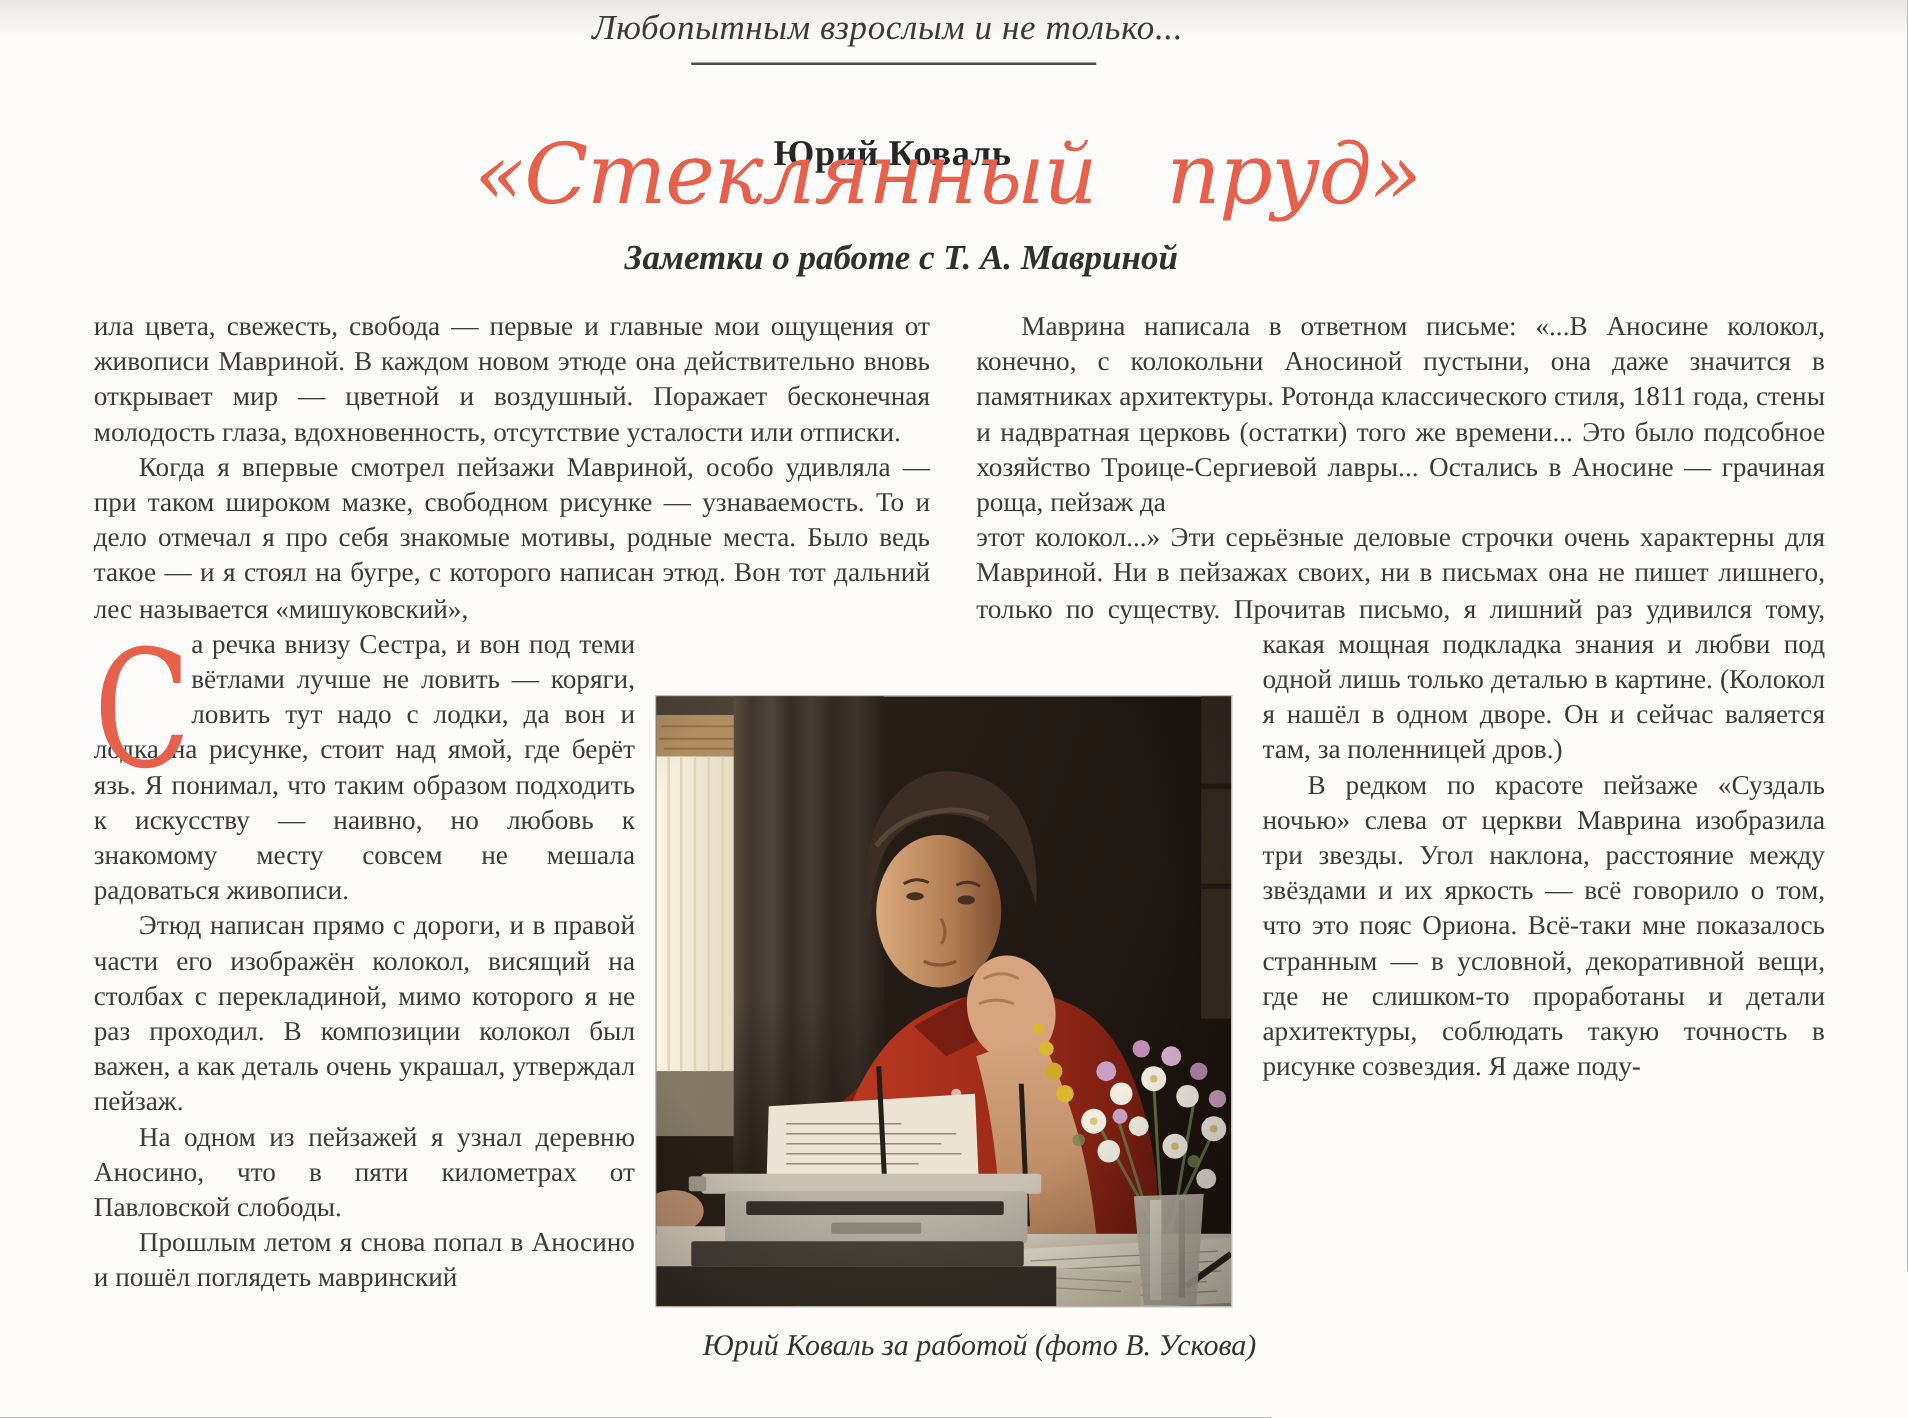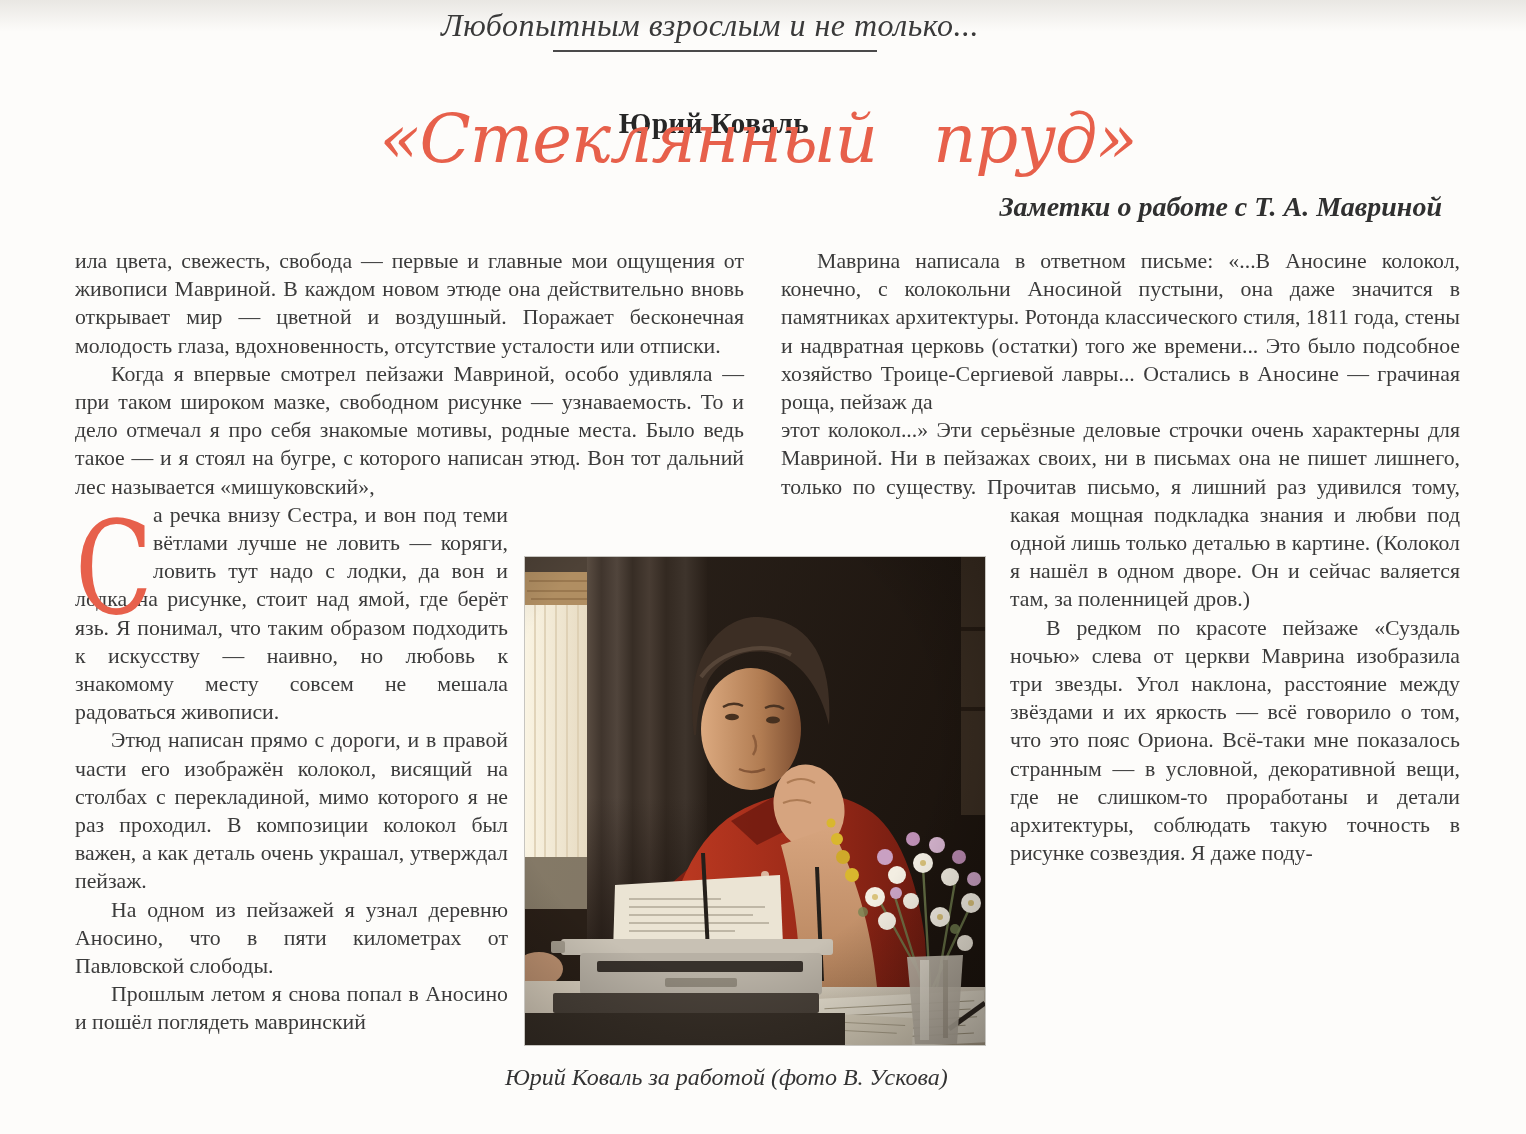--- a/index.html
+++ b/index.html
@@ -8,34 +8,34 @@
     background:#fdfcfa; overflow:hidden;
     font-family:"Liberation Serif", serif; color:#3b3b3b;
   }
   .page::before { 
     content:""; position:absolute; top:0; left:0; right:0; height:32px;
     background:linear-gradient(#e9e7e3, rgba(255,255,255,0)); pointer-events:none;
   }
   
   .kicker {
     position:absolute; top:7px; left:0; width:1420px; text-align:center;
-    font-style:italic; font-size:32px; color:#3a3a3a; letter-spacing:.5px;
+    font-style:italic; font-size:28px; color:#3a3a3a; letter-spacing:.5px;
   }
   .rule { position:absolute; top:50px; left:553px; width:324px; height:2px; background:#4a4a4a; }
   .author {
     position:absolute; top:71px; left:0; width:1428px; text-align:center;
     font-weight:bold; font-size:29px; color:#262626; letter-spacing:.5px;margin-top:36px;
   }
   .title {
     position:absolute; top:92px; left:0; width:1516px; text-align:center;
     font-family:"DejaVu Serif", serif; font-style:italic;
     font-size:67px; line-height:94px; word-spacing:36px; letter-spacing:-1px;
   }
   .subtitle {
-    position:absolute; top:191px; left:0; width:1442px; text-align:right;
+    position:absolute; top:191px; left:0; width:1442px; text-align:center;
     font-weight:bold; font-style:italic; font-size:28px; color:#303030;
   }
   
   .col {
     position:absolute; top:247px; height:887px; overflow:hidden;
     font-size:21.8px; line-height:28.2px; text-align:justify; color:#3b3b3b;
   }
   .col1 { left:75px;  width:670px; }
   .col2 { left:780px; width:680px; }
   .col p { margin:0; }
@@ -50,21 +50,21 @@
     overflow:visible;
   }
   .dropcap span { display:inline-block; transform:scaleX(.78); transform-origin:left top; }
   
   .photo {
     position:absolute; left:525px; top:557px; width:460px; height:488px;
     outline:1px solid rgba(40,30,20,.25);
   }
   .photo svg { display:block; width:100%; height:100%; }
   .caption {
-    position:absolute; left:505px; top:1064px; width:500px; text-align:left;
+    position:absolute; left:505px; top:1064px; width:500px; text-align:right;
     font-style:italic; font-size:24px; color:#333;
   }
 </style>
 </head>
 <body>
 
 <div class="page">
 
   <div class="kicker">Любопытным взрослым и не только...</div>
   <div class="rule"></div>

